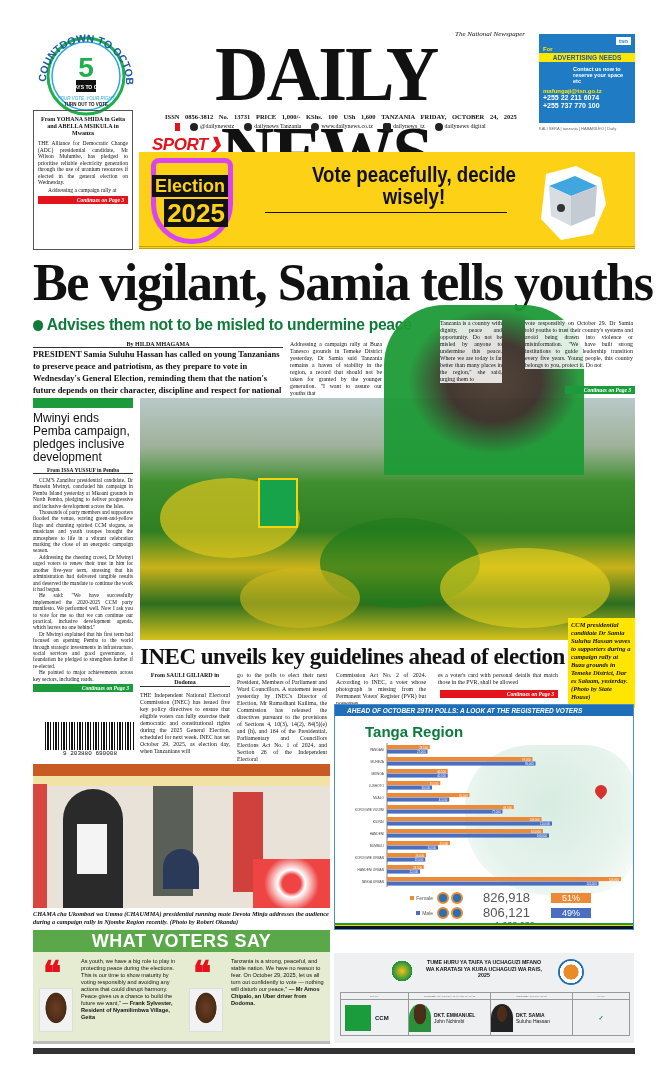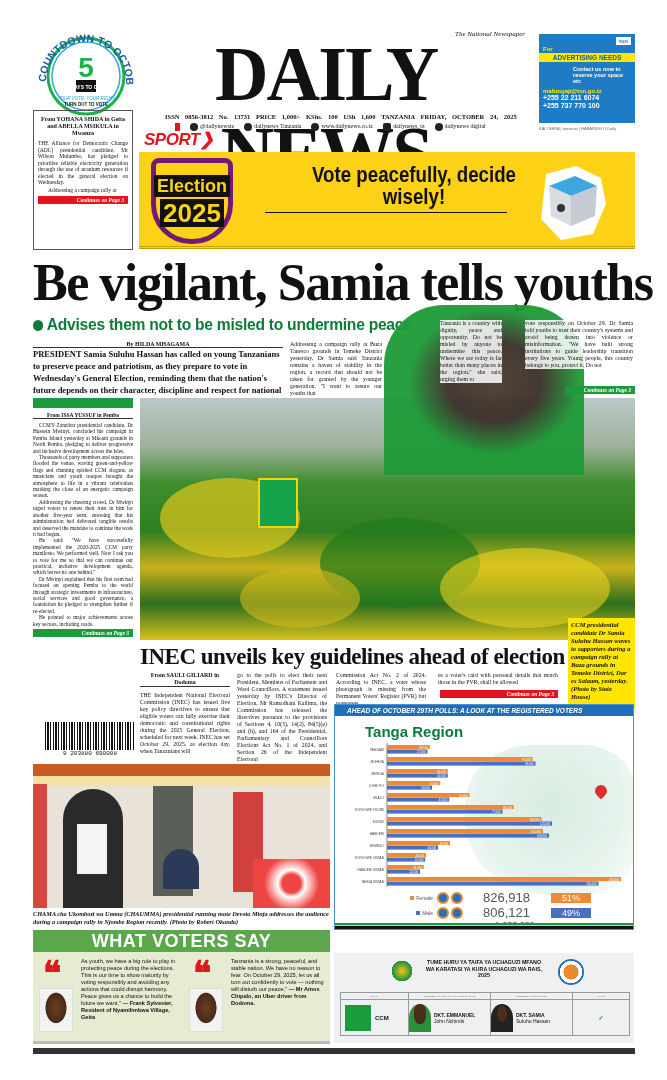--- a/index.html
+++ b/index.html
@@ -14,34 +14,34 @@
 #social-line .ic{display:inline-block;width:8px;height:8px;border-radius:50%;background:#222;margin-right:2px;vertical-align:middle}
 #ad-box{left:539px;top:34px;width:96px;height:89px;background:#1e7bc4;color:#fff;font-family:"Liberation Sans",sans-serif;padding:4px}
 #ad-box .for{font-size:6px;color:#ffe600;font-weight:bold;margin-top:8px}
 #ad-box .need{background:#ffe600;color:#1e5aa6;font-size:6.5px;font-weight:bold;text-align:center;margin:1px -4px;padding:1px 0}
 #ad-box .contact{font-size:5.5px;font-weight:bold;margin-left:30px;margin-top:4px;line-height:6px}
 #ad-box .email{font-size:6px;color:#ffe600;font-weight:bold;margin-top:4px}
 #ad-box .ph{font-size:7px;font-weight:bold;line-height:8px}
 #tsn-logo{position:absolute;right:4px;top:3px;background:#fff;color:#1e7bc4;font-size:6px;font-weight:bold;padding:1px 3px}
 #sponsors{left:539px;top:126px;width:96px;font-size:4px;color:#666;font-family:"Liberation Sans",sans-serif}
 
-#sport-bar{left:144px;top:134px;width:393px;height:16px;display:flex;align-items:flex-end}
+#sport-bar{left:152px;top:134px;width:393px;height:16px;display:flex;align-items:flex-start}
 #sport-label{font-family:"Liberation Sans",sans-serif;font-weight:bold;font-style:italic;color:#e3141b;font-size:17px;width:76px;letter-spacing:-0.5px}
 #sport-headline{flex:1;height:16px;background:#e3141b;color:#fff;font-weight:bold;font-size:11px;display:flex;align-items:center;justify-content:space-between;padding:0 4px 0 8px}
 #sport-page{color:#ffe100;font-family:"Liberation Sans",sans-serif;font-weight:bold;font-size:10px}
 
 #adc-box{left:33px;top:110px;width:100px;height:140px;border:1px solid #555;padding:2px 4px}
 #adc-box h2{font-size:13px;line-height:13px;text-align:center;font-weight:bold}
 #adc-box .by{font-size:6px;font-weight:bold;text-align:center;margin-top:3px;line-height:7px}
 #adc-box p{font-size:5.5px;line-height:6.5px;text-align:justify;margin-top:3px}
 .cont{background:#e3141b;color:#fff;font-size:5.5px;font-style:italic;font-weight:bold;text-align:right;padding:1px 4px;height:8px;line-height:6px}
 .cont.green{background:#1b9b3c}
 
 #election-banner{left:139px;top:152px;width:496px;height:97px;background:#fcd116;border-bottom:3px double #c3a200}
-#election-badge{position:absolute;left:12px;top:6px;width:82px;height:86px;background:#fcd116;border:5px solid #701a75;border-radius:8px 8px 40px 40px;display:flex;flex-direction:column;align-items:center;justify-content:center;font-family:"Liberation Sans",sans-serif;font-weight:bold;line-height:22px}
+#election-badge{position:absolute;left:12px;top:6px;width:82px;height:86px;background:#fcd116;border:5px solid #d946ef;border-radius:8px 8px 40px 40px;display:flex;flex-direction:column;align-items:flex-end;justify-content:center;font-family:"Liberation Sans",sans-serif;font-weight:bold;line-height:22px}
 #election-badge span{background:#111;color:#fcd116;padding:0 3px;font-size:18px;margin:1px 0}
 #election-badge .year{font-size:26px;line-height:28px}
 #banner-title{position:absolute;left:140px;top:12px;width:270px;text-align:center;font-family:"Liberation Sans",sans-serif;font-weight:bold;font-size:22px;line-height:22px;transform:scaleX(0.85)}
 #banner-rule{position:absolute;left:126px;top:60px;width:242px;border-top:1.5px solid #111}
 #banner-sub{position:absolute;left:126px;top:64px;width:245px;text-align:center;font-family:"Liberation Sans",sans-serif;font-size:10px;line-height:12px}
 #ballot-box{position:absolute;left:392px;top:12px;width:80px;height:78px}
 
 #main-headline{left:33px;top:255px;width:610px;font-weight:bold;font-size:52px;line-height:56px;letter-spacing:-1.5px;white-space:nowrap}
 #subheadline{left:33px;top:315px;font-family:"Liberation Sans",sans-serif;font-weight:bold;color:#0f7a3a;font-size:17px;white-space:nowrap;letter-spacing:-0.3px;transform:scaleX(0.92);transform-origin:left}
 #subheadline .dot{display:inline-block;width:11px;height:11px;border-radius:50%;background:#0f7a3a;margin-right:4px;vertical-align:middle}
@@ -194,20 +194,21 @@
   <div style="position:absolute;left:118px;top:80px;width:40px;height:50px;background:#16a34a;border:2px solid #f5d30f"></div>
 </div>
 <div id="samia-photo" class="abs"></div>
 <div id="col-b" class="abs col" style="background:rgba(255,255,255,.85)">Tanzania is a country with dignity, peace and opportunity. Do not be misled by anyone to undermine this peace. Where we are today is far better than many places in the region," she said, urging them to</div>
 <div id="col-c" class="abs col" style="background:rgba(255,255,255,.85)">vote responsibly on October 29. Dr Samia told youths to trust their country's systems and avoid being drawn into violence or misinformation. "We have built strong institutions to guide leadership transition every five years. Young people, this country belongs to you, protect it. Do not</div>
 <div id="cont-main" class="abs cont green">Continues on Page 3</div>
 <div id="caption-box" class="abs">CCM presidential candidate Dr Samia Suluhu Hassan waves to supporters during a campaign rally at Buza grounds in Temeke District, Dar es Salaam, yesterday. (Photo by State House)</div>
 
 <div id="mwinyi-box" class="abs">
   <div class="bar"></div>
+  <h3>Mwinyi ends Pemba campaign, pledges inclusive development</h3>
   <div class="by">From ISSA YUSSUF in Pemba</div>
   <p>CCM'S Zanzibar presidential candidate, Dr Hussein Mwinyi, concluded his campaign in Pemba Island yesterday at Mkoani grounds in North Pemba, pledging to deliver progressive and inclusive development across the Isles.</p>
   <p>Thousands of party members and supporters flooded the venue, waving green-and-yellow flags and chanting spirited CCM slogans, as musicians and youth troupes brought the atmosphere to life in a vibrant celebration marking the close of an energetic campaign season.</p>
   <p>Addressing the cheering crowd, Dr Mwinyi urged voters to renew their trust in him for another five-year term, stressing that his administration had delivered tangible results and deserved the mandate to continue the work it had begun.</p>
   <p>He said: "We have successfully implemented the 2020-2025 CCM party manifesto. We performed well. Now I ask you to vote for me so that we can continue our practical, inclusive development agenda, which leaves no one behind."</p>
   <p>Dr Mwinyi explained that his first term had focused on opening Pemba to the world through strategic investments in infrastructure, social services and good governance, a foundation he pledged to strengthen further if re-elected.</p>
   <p>He pointed to major achievements across key sectors, including roads.</p>
   <div class="cont green" style="margin-top:2px">Continues on Page 3</div>
 </div>
 <div id="barcode" class="abs">

